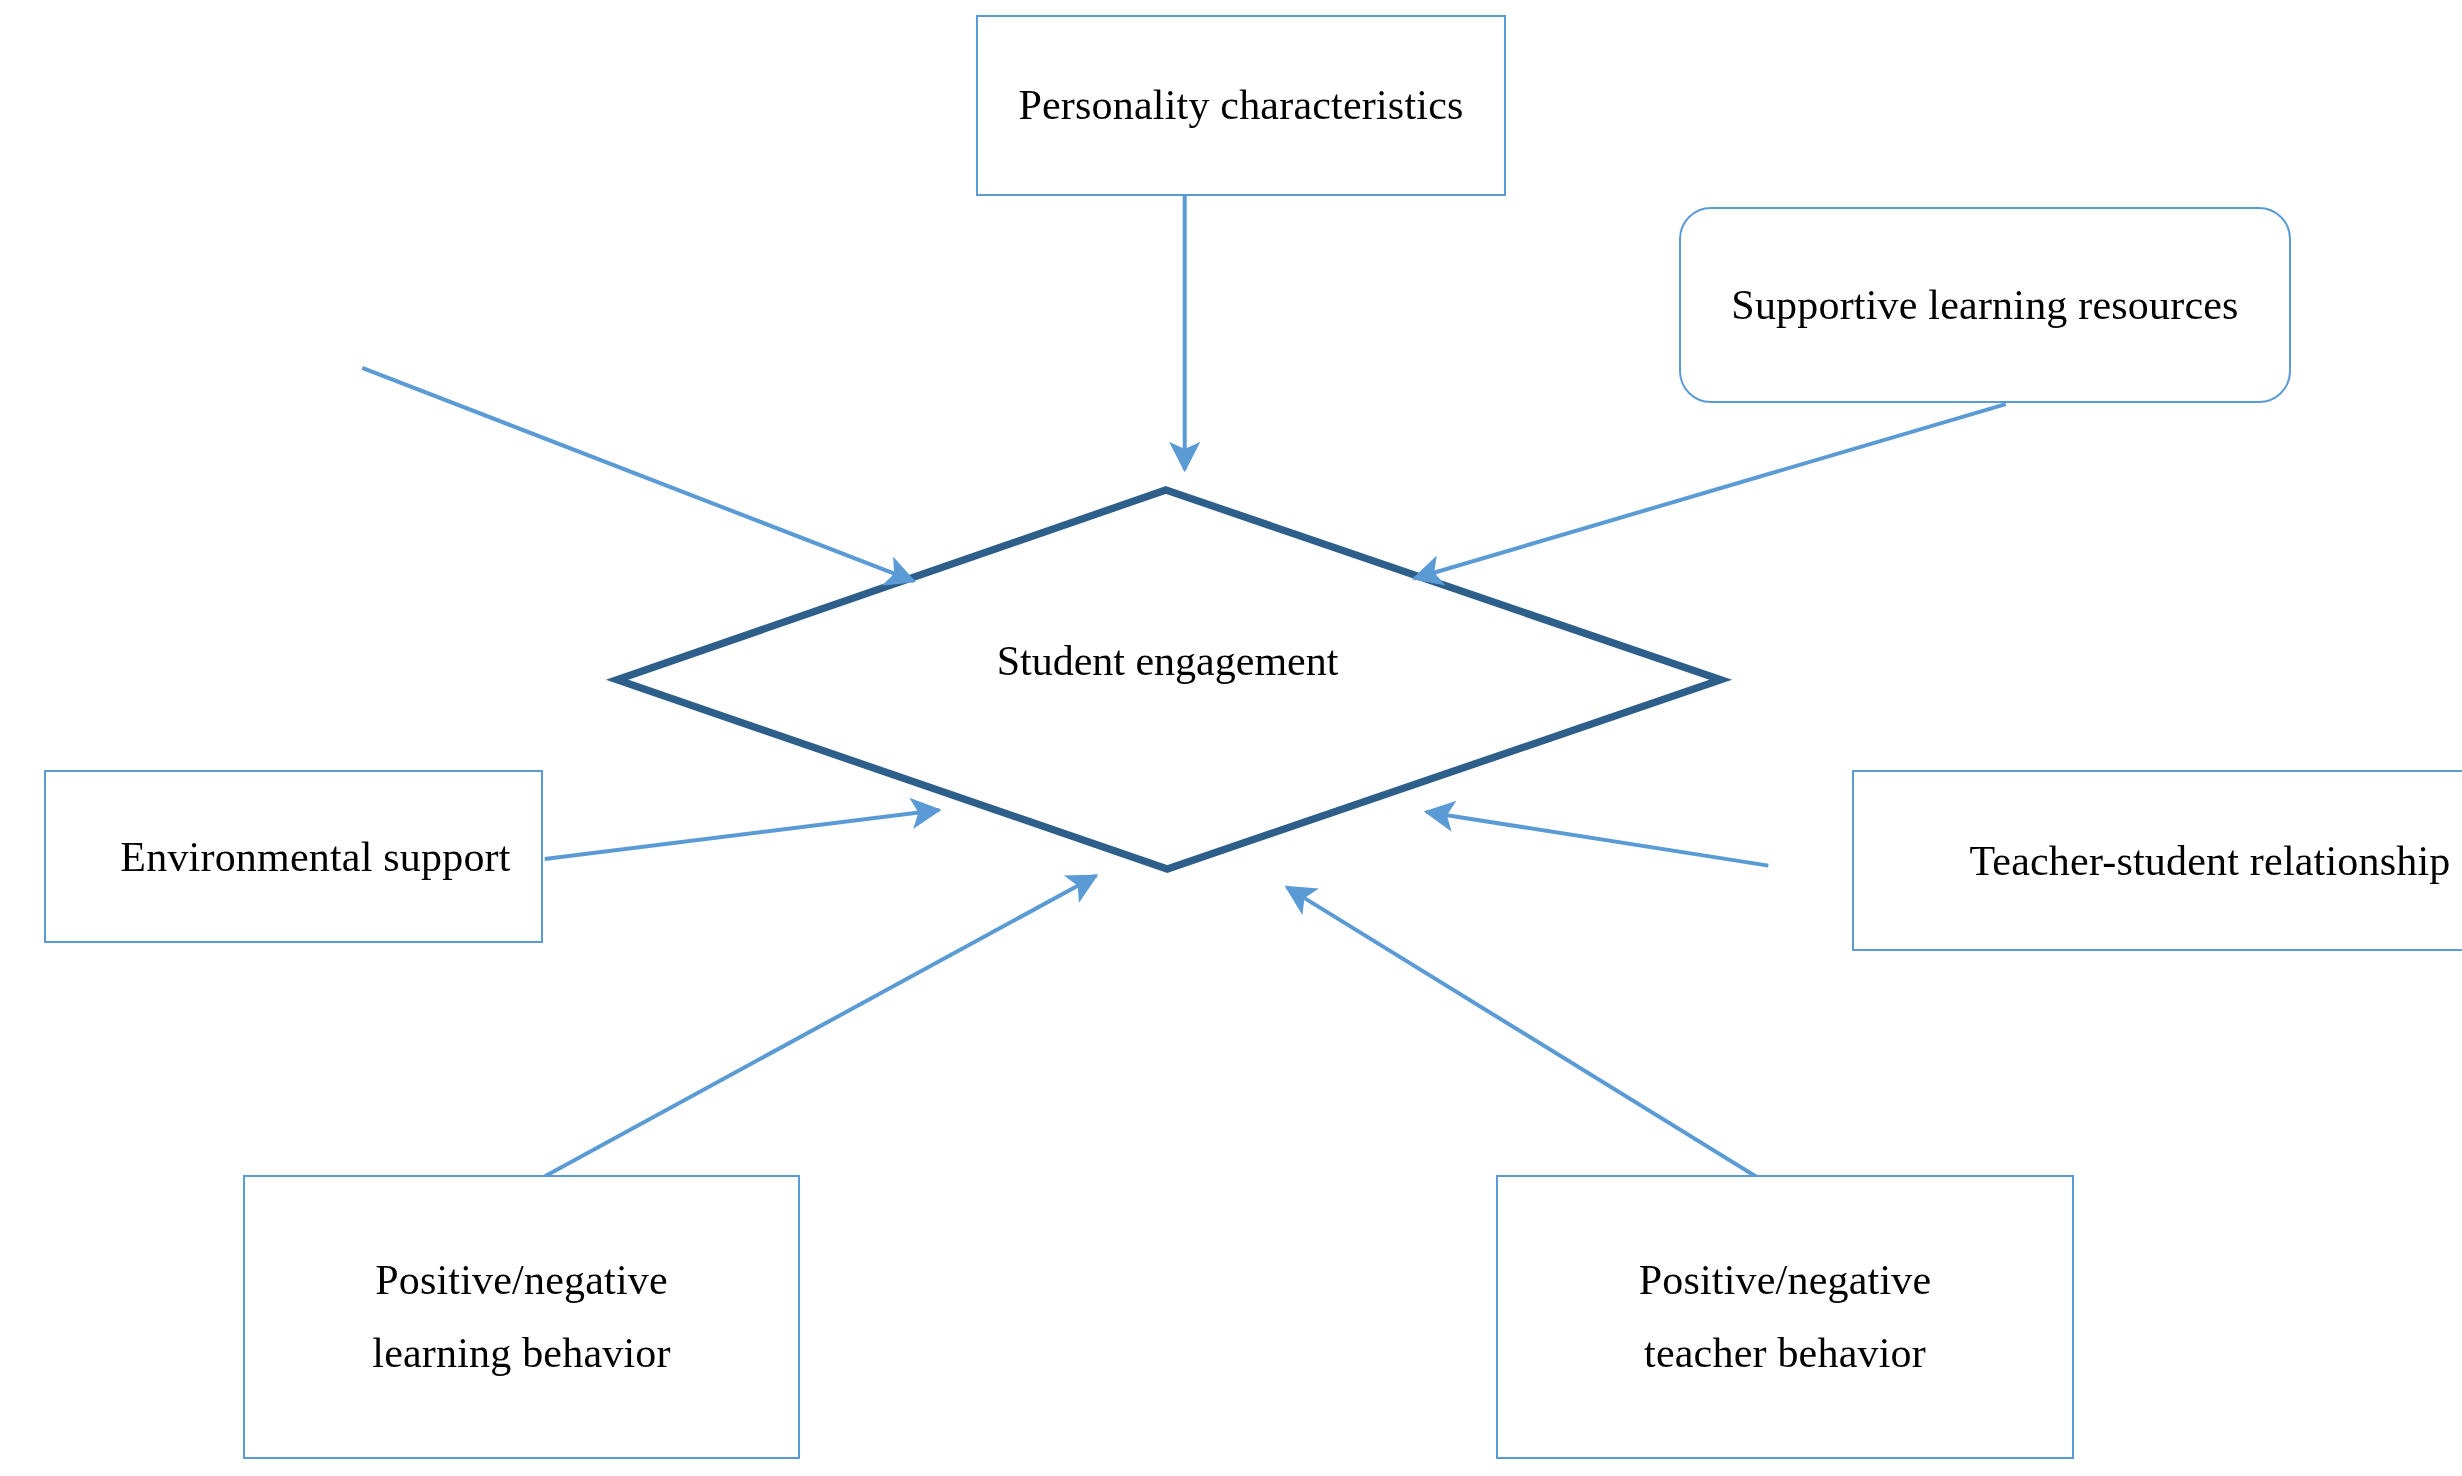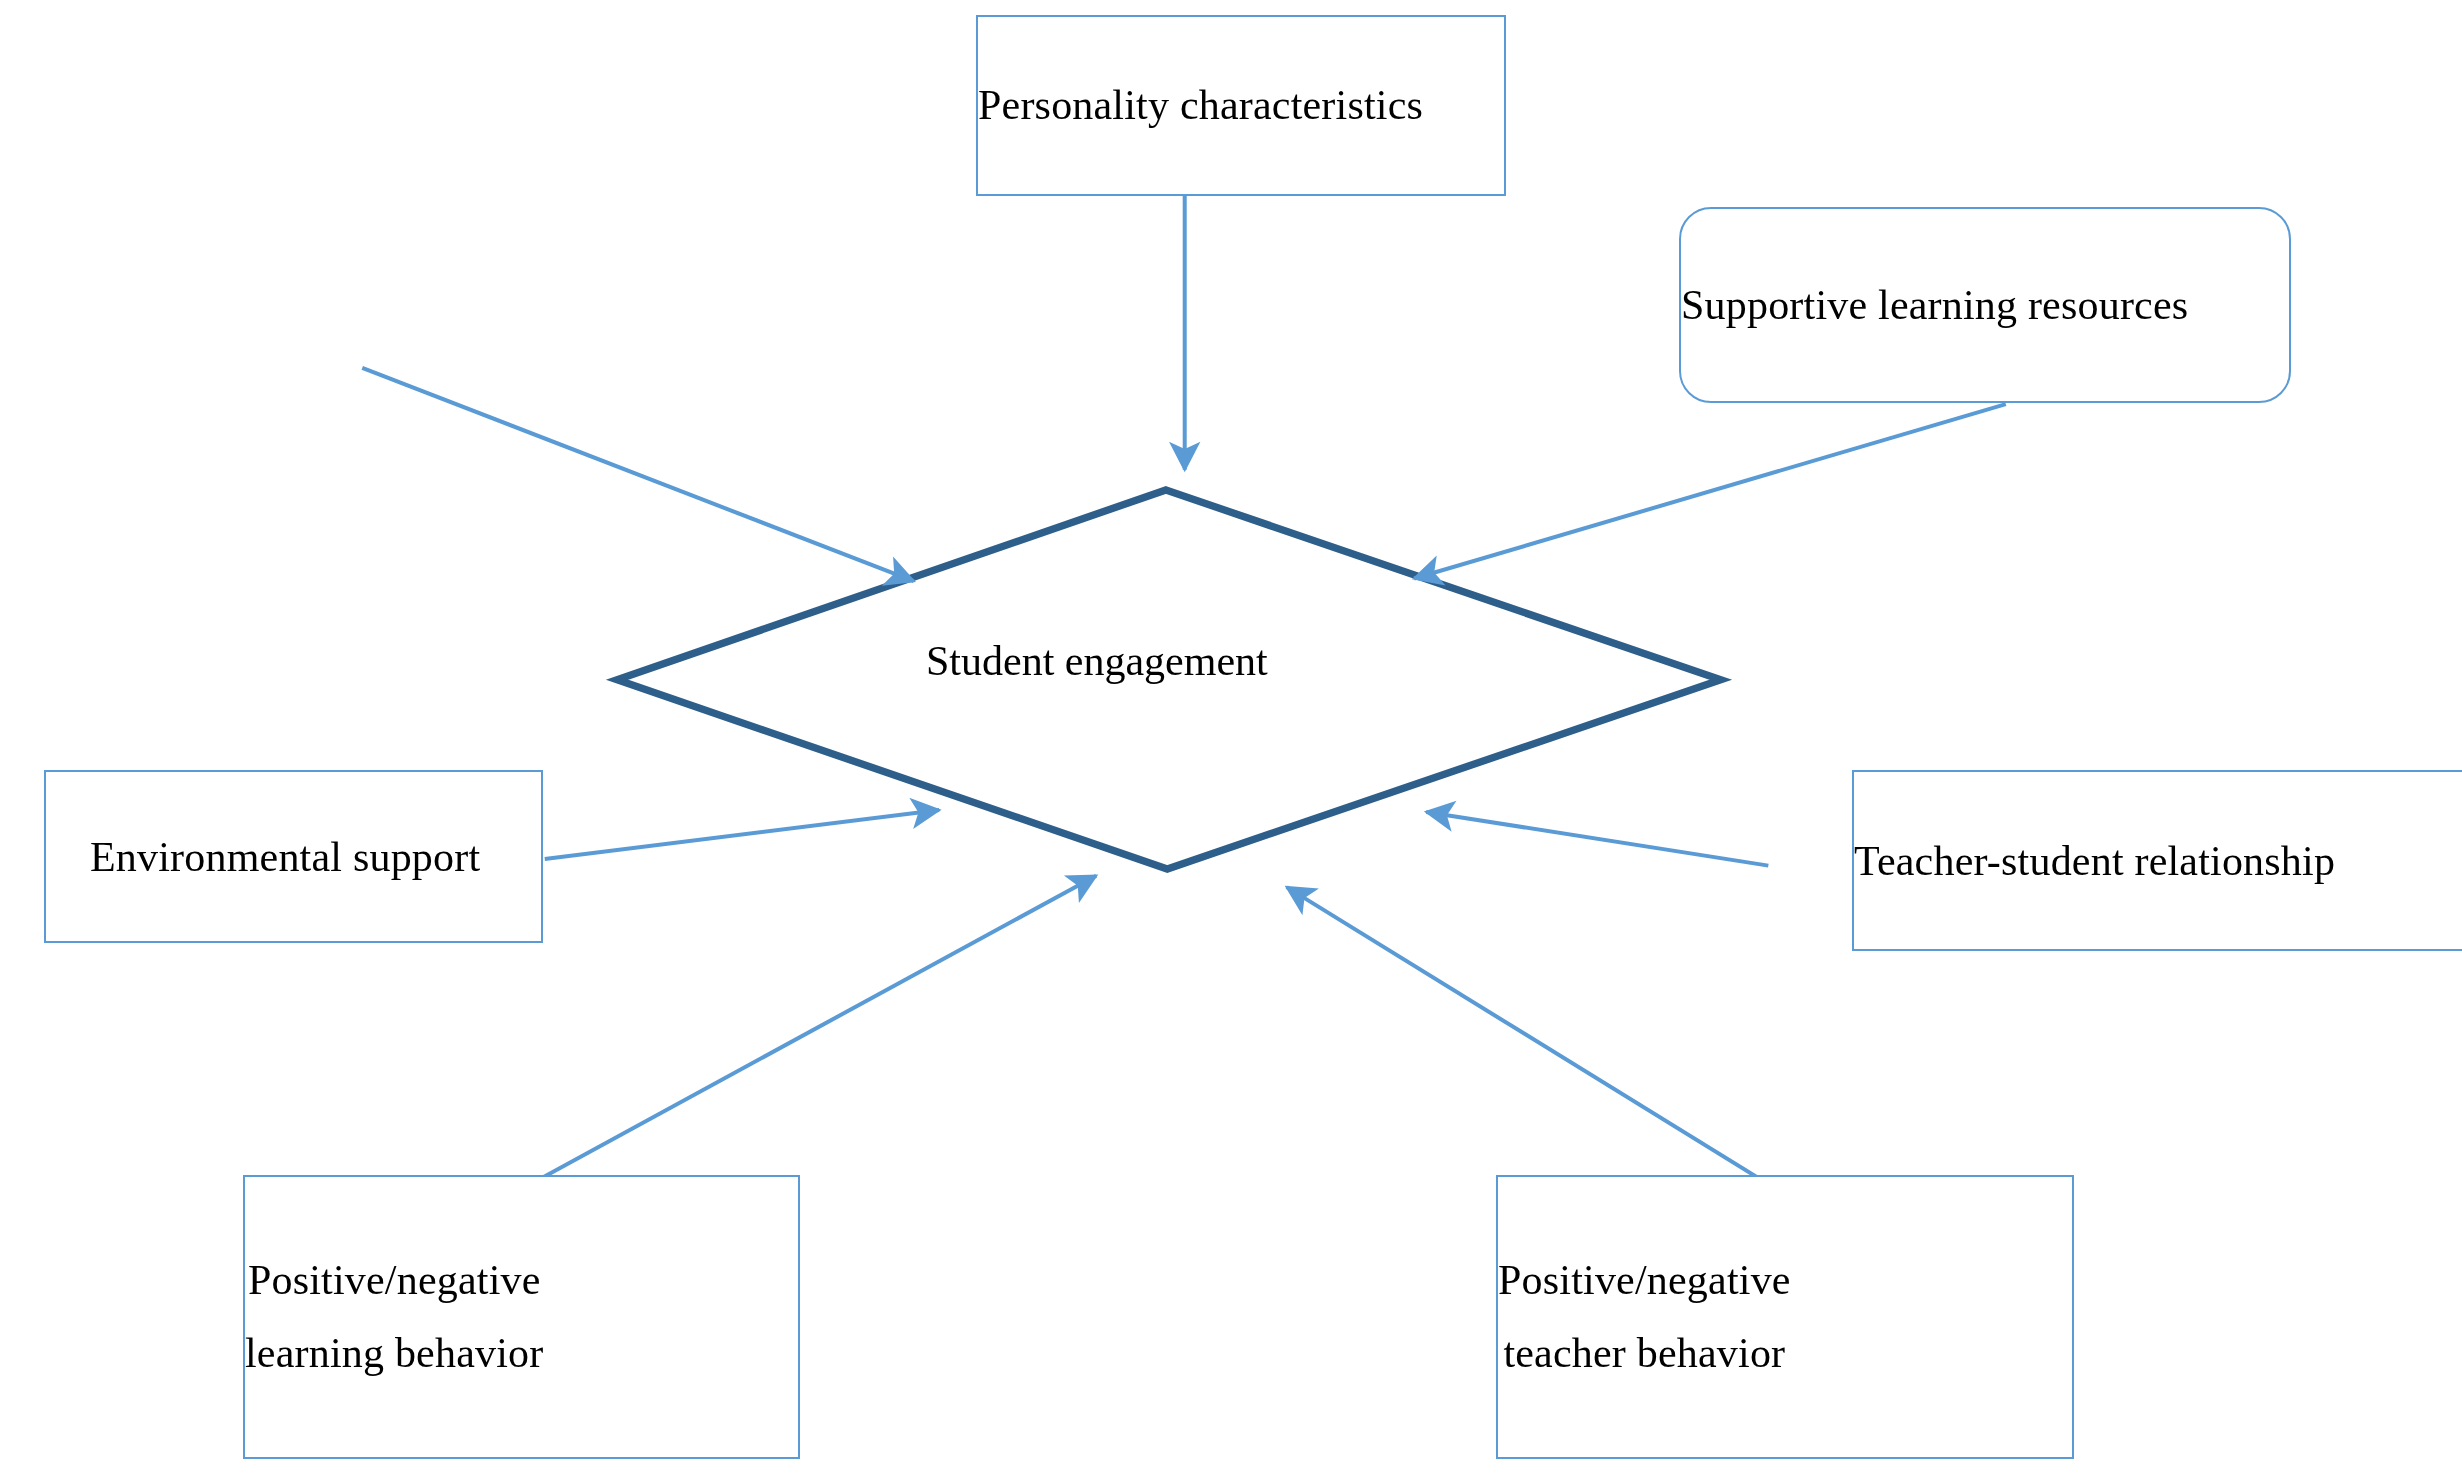--- a/index.html
+++ b/index.html
@@ -26,41 +26,41 @@
     width: 2462px;
     height: 1477px;
   }
   .node-box {
     position: absolute;
     box-sizing: border-box;
     background: #ffffff;
     border: 2.7px solid #5B9BD5;
     display: flex;
     align-items: center;
-    justify-content: flex-start;
+    justify-content: center;
     text-align: center;
   }
   .node-label {
     font-family: "Liberation Serif", "DejaVu Serif", serif;
     color: #000000;
     font-size: 42px;
     line-height: 1.0;
     letter-spacing: 0.2px;
     white-space: pre;
   }
   .node-label.two-line {
     line-height: 1.75;
   }
   .center-label {
     position: absolute;
     font-family: "Liberation Serif", "DejaVu Serif", serif;
     color: #000000;
     font-size: 42px;
     white-space: pre;
-    text-align: left;
+    text-align: center;
   }
 </style>
 </head>
 <body>
 
 <div id="diagram-root">
 
   <svg id="diagram-canvas" viewBox="0 0 3670 2201">
     <defs>
       <marker id="arrow-light" markerWidth="9" markerHeight="9" refX="7.6" refY="4.5" orient="auto" markerUnits="strokeWidth">

